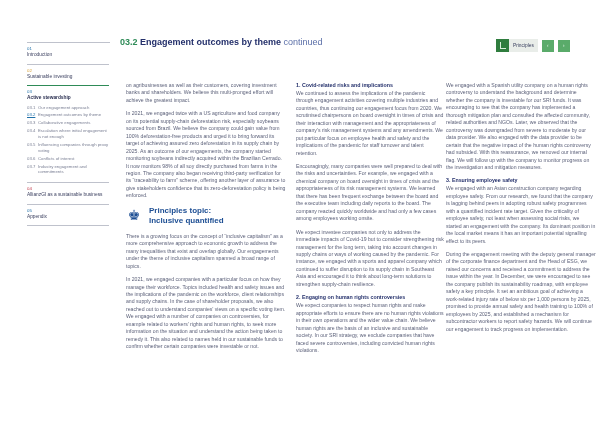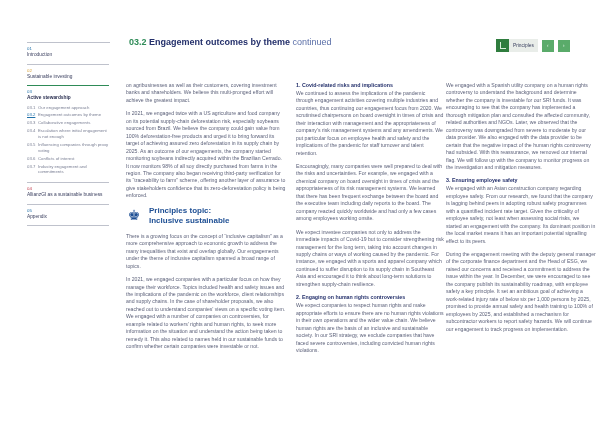--- a/index.html
+++ b/index.html
@@ -15,21 +15,21 @@
   .nav-num.red { color: #c23a4b; }
   .nav-title { font-size: 4.8px; line-height: 6.5px; color: #3c4160; }
   .nav-title.bold { font-weight: bold; color: #2c3152; }
   .sub-list { margin-top: 3px; }
   .sub-item { display: flex; font-size: 4.3px; line-height: 5.6px; color: #7a7f94; margin-bottom: 2.4px; }
   .sub-num { width: 11px; flex-shrink: 0; }
   .sub-num.current { text-decoration: underline; color: #1e6fa8; }
   .sub-label { flex: 1; }
 
   
-  .header { position: absolute; left: 129px; top: 37px; font-size: 9px; font-weight: bold; color: #24306b; white-space: nowrap; }
+  .header { position: absolute; left: 120px; top: 37px; font-size: 9px; font-weight: bold; color: #24306b; white-space: nowrap; }
   .header .num { color: #2e8b57; }
   .header .cont { font-weight: normal; color: #5b6fa8; }
   .header-tick { position: absolute; left: 100px; top: 42px; width: 10px; height: 1px; background: #bfc2cc; }
 
   .top-right { position: absolute; left: 496px; top: 39px; display: flex; align-items: center; gap: 2px; }
   .principles { display: flex; align-items: center; background: #e9ede9; height: 13px; padding-right: 4px; }
   .principles-icon { width: 13px; height: 13px; background: #2f7d3e; display: flex; align-items: center; justify-content: center; }
   .principles-icon span { width: 6px; height: 7px; border: 1px solid #d7eed9; border-top: none; border-right: none; display: block; }
   .principles-label { font-size: 4.8px; color: #3c4160; margin-left: 4px; }
   .page-btn { width: 12px; height: 12px; background: #5aab6a; color: #e6f4e8; font-size: 4.5px; display: flex; align-items: center; justify-content: center; margin-left: 2px; }
@@ -120,21 +120,21 @@
   <div class="page-btn">›</div>
 </div>
 
 <div class="col col1">
   <p>on agribusinesses as well as their customers, covering investment banks and shareholders. We believe this multi-pronged effort will achieve the greatest impact.</p>
   <p>In 2021, we engaged twice with a US agriculture and food company on its potential supply-chain deforestation risk, especially soybeans sourced from Brazil. We believe the company could gain value from 100% deforestation-free products and urged it to bring forward its target of achieving assured zero deforestation in its supply chain by 2025. As an outcome of our engagements, the company started monitoring soybeans indirectly acquired within the Brazilian Cerrado. It now monitors 98% of all soy directly purchased from farms in the region. The company also began receiving third-party verification for its “traceability to farm” scheme, offering another layer of assurance to give stakeholders confidence that its zero-deforestation policy is being enforced.</p>
   <div class="topic">
     <div class="topic-icon">♚</div>
     <div class="topic-text">
       <div>Principles topic:</div>
-      <div>Inclusive sustainable</div>
+      <div>Inclusive quantified</div>
     </div>
   </div>
   <p>There is a growing focus on the concept of “inclusive capitalism” as a more comprehensive approach to economic growth to address the many inequalities that exist and overlap globally. Our engagements under the theme of inclusive capitalism spanned a broad range of topics.</p>
   <p>In 2021, we engaged companies with a particular focus on how they manage their workforce. Topics included health and safety issues and the implications of the pandemic on the workforce, client relationships and supply chains. In the case of shareholder proposals, we also reached out to understand companies’ views on a specific voting item. We engaged with a number of companies on controversies, for example related to workers’ rights and human rights, to seek more information on the situation and understand the action being taken to remedy it. This also related to names held in our sustainable funds to confirm whether certain companies were investable or not.</p>
 </div>
 
 <div class="col col2">
   <div class="subhead">1. Covid-related risks and implications</div>
   <p>We continued to assess the implications of the pandemic through engagement activities covering multiple industries and countries, thus continuing our engagement focus from 2020. We scrutinised chairpersons on board oversight in times of crisis and their interaction with management and the appropriateness of company’s risk management systems and any amendments. We put particular focus on employee health and safety and the implications of the pandemic for staff turnover and talent retention.</p>
   <p>Encouragingly, many companies were well prepared to deal with the risks and uncertainties. For example, we engaged with a chemical company on board oversight in times of crisis and the appropriateness of its risk management systems. We learned that there has been frequent exchange between the board and the executive team including daily reports to the board. The company reacted quickly worldwide and had only a few cases among employees working onsite.</p>

